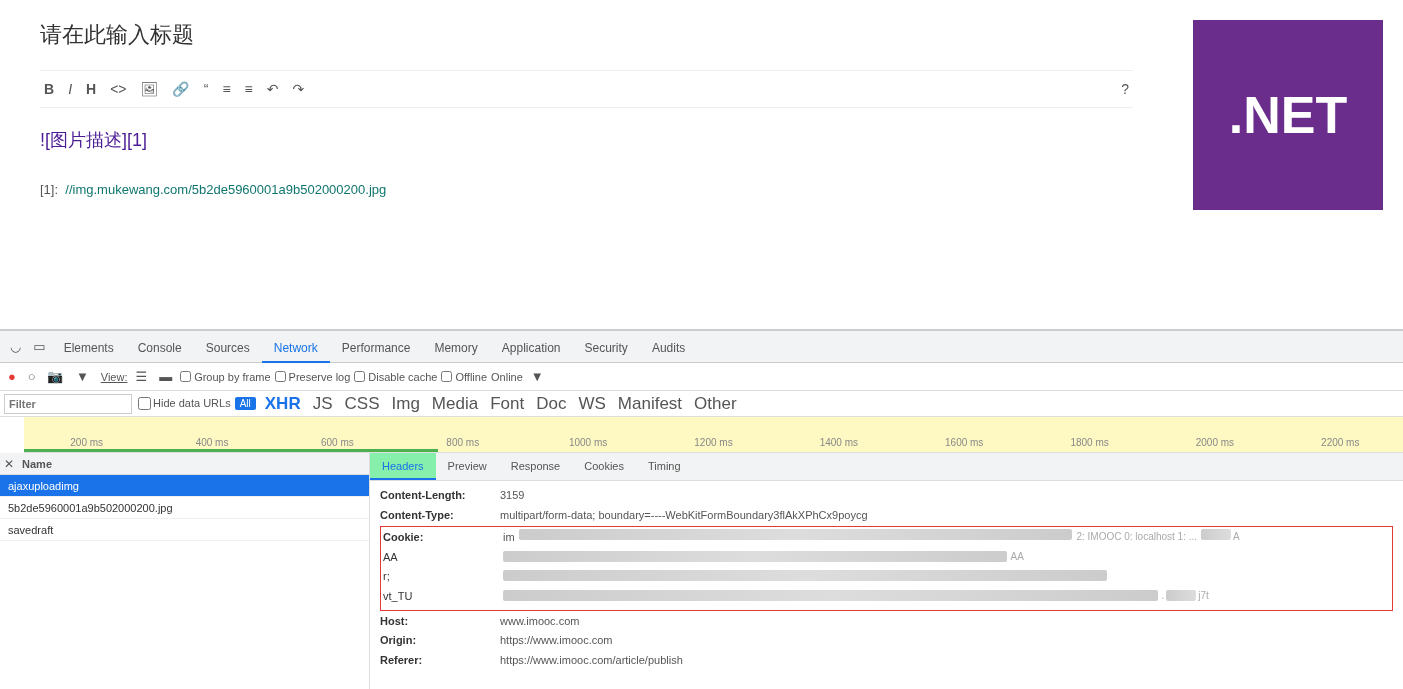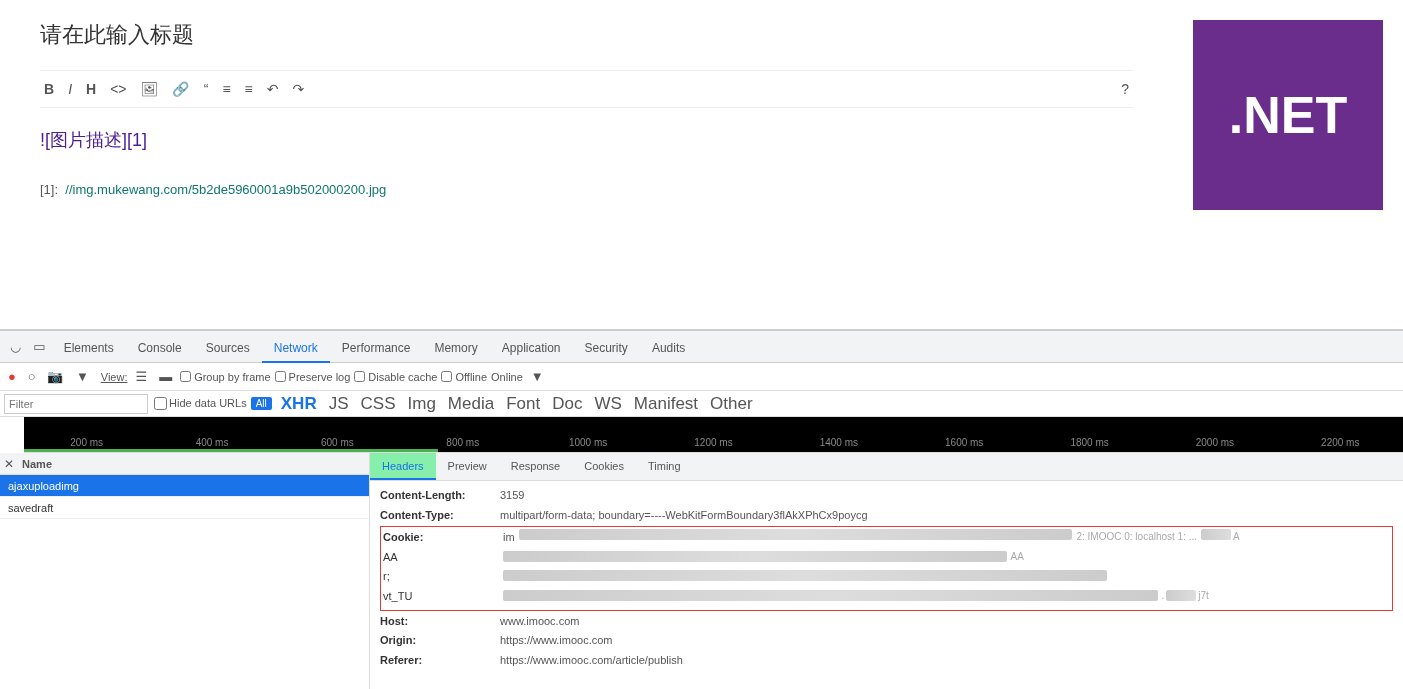--- a/index.html
+++ b/index.html
@@ -178,22 +178,23 @@
       border-bottom: 1px solid #ddd;
       padding: 0 4px;
       gap: 6px;
       background: #fff;
     }
 
     #filter-input {
       border: 1px solid #ccc;
       font-size: 11px;
       padding: 2px 4px;
-      width: 144px;
+      width: 128px;
       height: 20px;
+      font-weight: bold;
     }
 
     .filter-checkbox {
       display: flex;
       align-items: flex-start;
       gap: 2px;
       font-size: 11px;
       color: #555;
     }
 
@@ -214,21 +215,21 @@
     }
 
     .filter-type.active {
       color: #1a73e8;
       font-weight: bold;
     }
 
     
     #timeline {
       height: 36px;
-      background: #000000;
+      background: #fef9c3;
       border-bottom: 1px solid #ddd;
       display: flex;
       align-items: flex-end;
       position: relative;
       overflow: hidden;
       margin-left: 24px;
     }
 
     .timeline-marks {
       display: flex;
@@ -482,20 +483,21 @@
   </div>
 
   <div id="network-main">
 
     <div id="network-list">
       <div id="network-list-header">
         <button class="network-close-btn">✕</button>
         <span>Name</span>
       </div>
       <div class="network-item selected">ajaxuploadimg</div>
+      <div class="network-item">5b2de5960001a9b502000200.jpg</div>
       <div class="network-item">savedraft</div>
     </div>
 
     <div id="request-detail">
       <div id="detail-tabs">
         <button class="detail-tab active">Headers</button>
         <button class="detail-tab">Preview</button>
         <button class="detail-tab">Response</button>
         <button class="detail-tab">Cookies</button>
         <button class="detail-tab">Timing</button>

